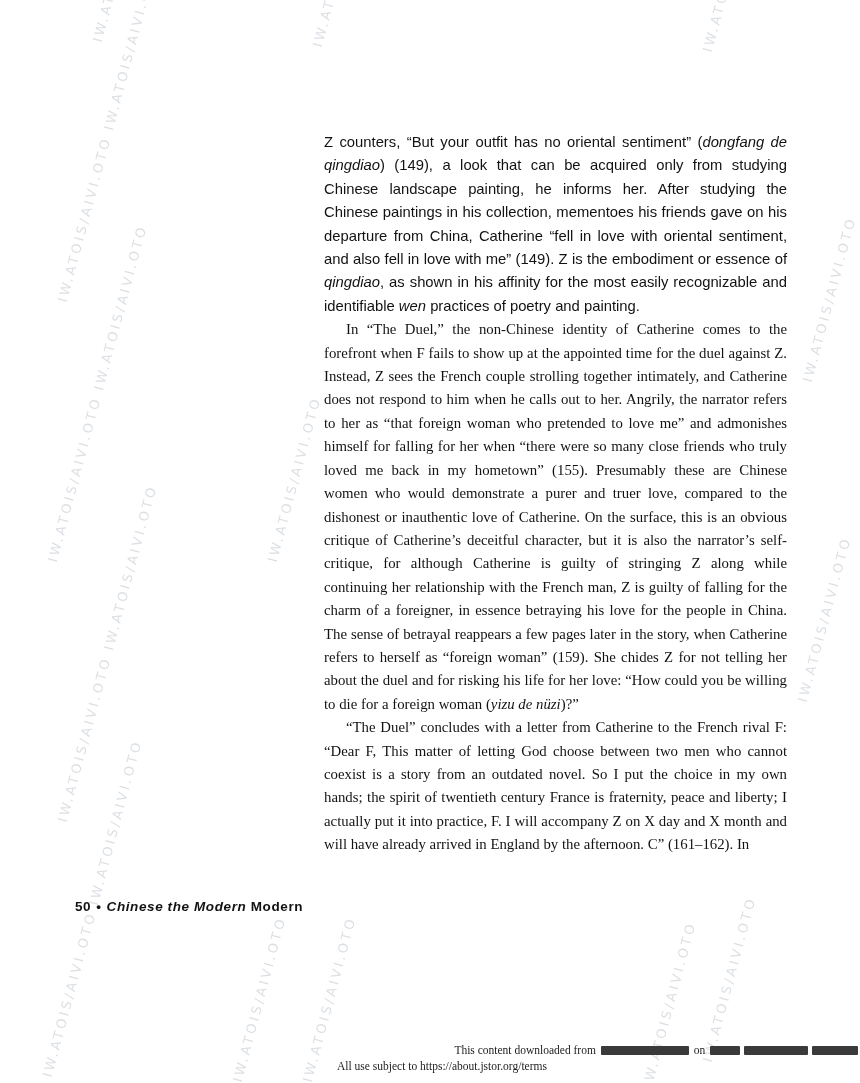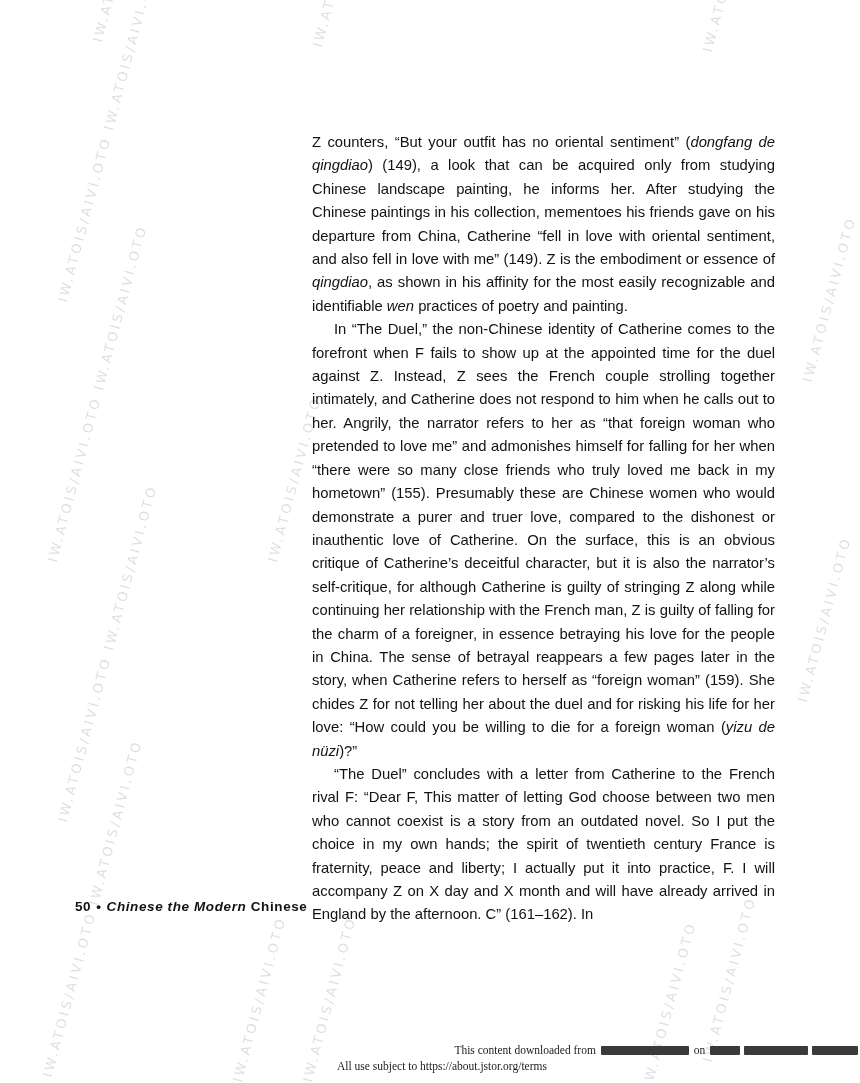--- a/index.html
+++ b/index.html
@@ -8,26 +8,26 @@
     overflow:hidden; font-family:"Liberation Sans", sans-serif; color:#141414;
   }
   
   .watermark {
     position:absolute; transform:rotate(-75deg); transform-origin:0 0;
     font-family:"DejaVu Sans", sans-serif; font-size:13px; letter-spacing:3px;
     color:#b9c1c9; opacity:.5; white-space:nowrap; pointer-events:none; z-index:0;
   }
   
   .body-text {
-    position:absolute; left:312px; top:131px; width:463px; z-index:1;
+    position:absolute; left:324px; top:131px; width:463px; z-index:1;
     font-size:14.8px; line-height:23.4px; text-align:justify; text-justify:inter-word;
     color:#121212;
   }
   .body-text p { margin:0; }
-  .body-text p.indent { text-indent:22px; }
+  .body-text p.indent { text-indent:22px;font-family:Liberation Serif, serif; }
   .it { font-style:italic; }
   
   .running-foot {
     position:absolute; left:75px; top:899px; z-index:1;
     font-size:13.5px; font-weight:bold; letter-spacing:.6px; color:#121212;
   }
   .running-foot span { padding:0; }
   .running-foot .sep { padding:0 5px; }
   
   .jstor {
@@ -65,21 +65,21 @@
   <div class="watermark" style="left:230px; top:1080px;">IW.ATOIS/AIVI.OTO</div>
   <div class="watermark" style="left:640px; top:1085px;">IW.ATOIS/AIVI.OTO</div>
 
   <div class="body-text">
       <p><span>Z counters, “But your outfit has no oriental sentiment” (</span><span class="it">dongfang de qingdiao</span><span>) (149), a look that can be acquired only from studying Chinese landscape painting, he informs her. After studying the Chinese paintings in his collection, mementoes his friends gave on his departure from China, Catherine “fell in love with oriental sentiment, and also fell in love with me” (149). Z is the embodiment or essence of </span><span class="it">qingdiao</span><span>, as shown in his affinity for the most easily recognizable and identifiable </span><span class="it">wen</span><span> practices of poetry and painting.</span></p>
       <p class="indent"><span>In “The Duel,” the non-Chinese identity of Catherine comes to the forefront when F fails to show up at the appointed time for the duel against Z. Instead, Z sees the French couple strolling together intimately, and Catherine does not respond to him when he calls out to her. Angrily, the narrator refers to her as “that foreign woman who pretended to love me” and admonishes himself for falling for her when “there were so many close friends who truly loved me back in my hometown” (155). Presumably these are Chinese women who would demonstrate a purer and truer love, compared to the dishonest or inauthentic love of Catherine. On the surface, this is an obvious critique of Catherine’s deceitful character, but it is also the narrator’s self-critique, for although Catherine is guilty of stringing Z along while continuing her relationship with the French man, Z is guilty of falling for the charm of a foreigner, in essence betraying his love for the people in China. The sense of betrayal reappears a few pages later in the story, when Catherine refers to herself as “foreign woman” (159). She chides Z for not telling her about the duel and for risking his life for her love: “How could you be willing to die for a foreign woman (</span><span class="it">yizu de nüzi</span><span>)?”</span></p>
       <p class="indent"><span>“The Duel” concludes with a letter from Catherine to the French rival F: “Dear F, This matter of letting God choose between two men who cannot coexist is a story from an outdated novel. So I put the choice in my own hands; the spirit of twentieth century France is fraternity, peace and liberty; I actually put it into practice, F. I will accompany Z on X day and X month and will have already arrived in England by the afternoon. C” (161–162). In</span></p>
     </div>
 
   <div class="running-foot">
-    <span>50</span><span class="sep">•</span><span class="it">Chinese the Modern</span>&nbsp;<span>Chinese</span>
+    <span>50</span><span class="sep">•</span><span class="it">Chinese the Modern</span>&nbsp;<span>Modern</span>
   </div>
 
   <div class="jstor l1">
     <span>This content downloaded from</span>
     <span class="bar ip"></span>
     <span>on</span>
     <span class="bar d1"></span><span class="bar d2"></span><span class="bar d3"></span>
   </div>
   <div class="jstor l2">All use subject to https://about.jstor.org/terms</div>
 

